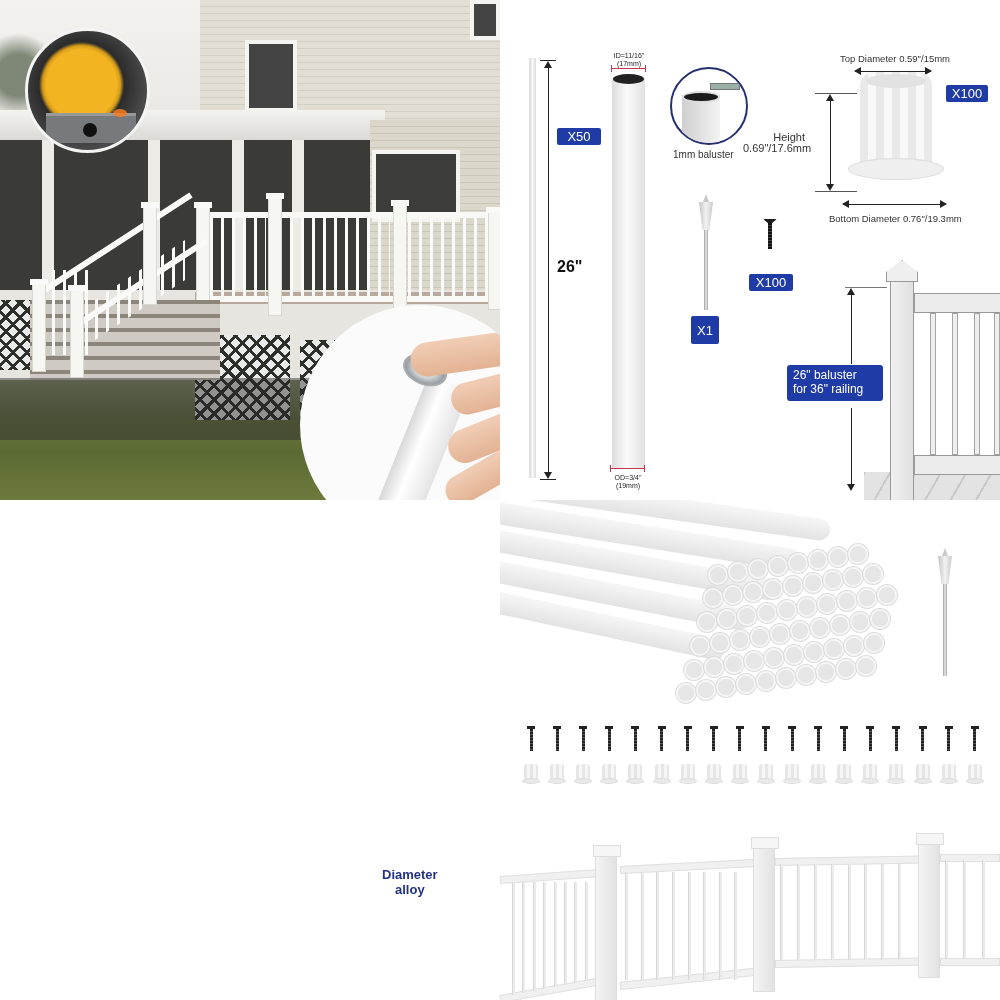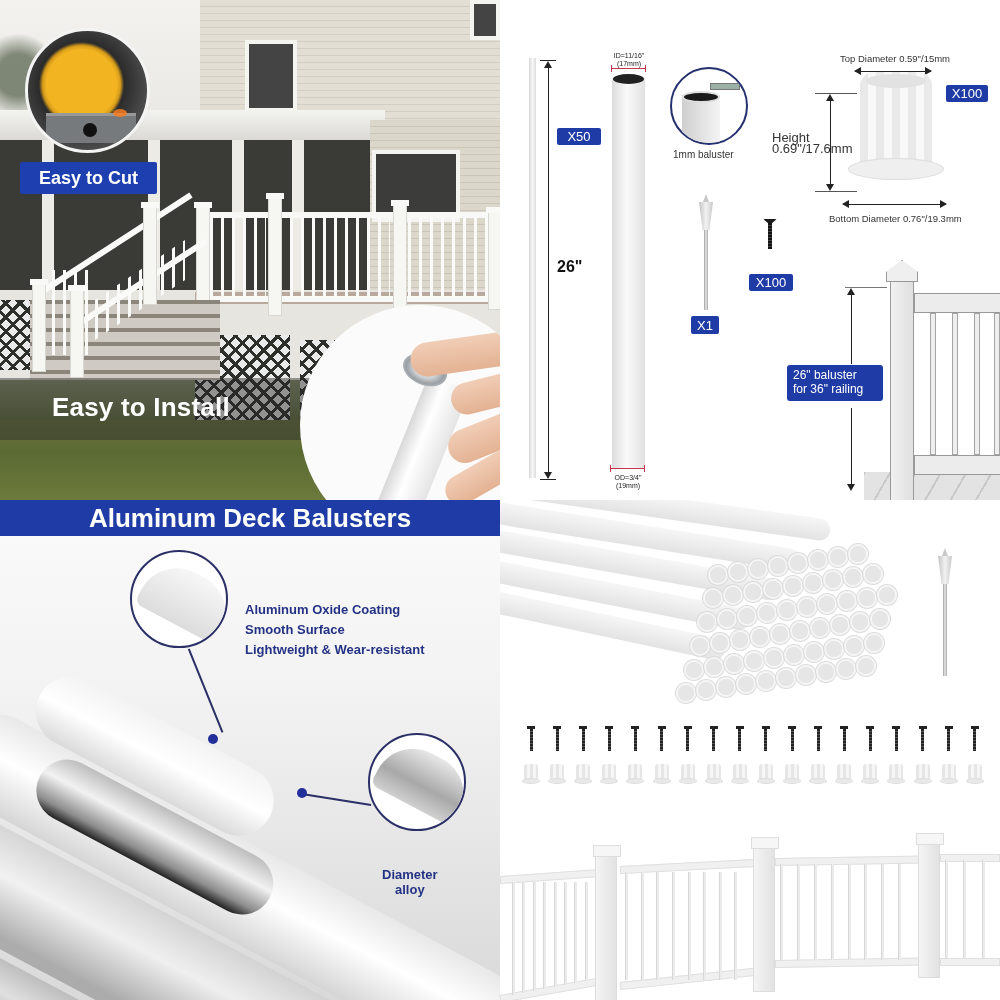--- a/index.html
+++ b/index.html
@@ -155,28 +155,26 @@
     <div class="stair-rail" style="left:40px;top:290px;width:180px;transform:rotate(-33deg)"></div>
     <div class="stair-rail" style="left:80px;top:320px;width:150px;transform:rotate(-33deg)"></div>
     <div class="balusters" style="left:52px;top:270px;width:40px;height:85px"></div>
     <div class="balusters" style="left:95px;top:240px;width:90px;height:100px;clip-path:polygon(0 60%,100% 0,100% 40%,0 100%)"></div>
     <div class="rail-post" style="left:32px;top:282px;height:90px"></div>
     <div class="rail-post" style="left:70px;top:288px;height:90px"></div>
     <div class="rail-post" style="left:143px;top:205px;height:100px"></div>
 
     <div class="grass"></div>
     <div class="install-band"></div>
-    <div class="install-text">Easy to Install</div>
 
     <div class="saw-circle">
       <div class="saw-base"></div>
       <div class="saw-nut"></div>
       <div class="saw-spark"></div>
     </div>
-    <div class="tag-cut">Easy to Cut</div>
 
     <div class="hand-circle">
       <div class="tube-hand"></div>
       <div class="tube-cap"></div>
       <div class="finger" style="left:110px;top:30px;width:140px;height:34px;transform:rotate(-8deg)"></div>
       <div class="finger" style="left:150px;top:68px;width:110px;height:32px;transform:rotate(-14deg)"></div>
       <div class="finger" style="left:145px;top:108px;width:120px;height:34px;transform:rotate(-22deg)"></div>
       <div class="finger" style="left:140px;top:150px;width:110px;height:30px;transform:rotate(-30deg)"></div>
     </div>
   </div>
@@ -211,30 +209,30 @@
     <div class="cap-body"></div>
     <div class="cap-top"></div>
     <div class="cap-flange"></div>
   </div>
   <div class="chip" style="left:946px;top:85px;width:42px;height:17px">X100</div>
   <div class="dim-tick" style="left:815px;top:93px;width:42px;background:#555"></div>
   <div class="arrow-up" style="left:826px;top:94px"></div>
   <div class="dim-line-v" style="left:830px;top:100px;height:86px"></div>
   <div class="arrow-down" style="left:826px;top:184px"></div>
   <div class="dim-tick" style="left:815px;top:191px;width:42px;background:#555"></div>
-  <div class="caption-sm" style="left:772px;top:132px;font-size:13px;text-align:left;width:62px;line-height:11px"><span>Height</span><br><span>0.69"/17.6mm</span></div>
+  <div class="caption-sm" style="left:743px;top:132px;font-size:11px;text-align:right;width:62px;line-height:11px"><span>Height</span><br><span>0.69"/17.6mm</span></div>
   <div class="h-arrow" style="left:843px;top:204px;width:103px"></div>
   <div class="caption-sm" style="left:829px;top:213px;font-size:9.5px">Bottom Diameter 0.76"/19.3mm</div>
 
   <div class="drill" style="left:699px;top:194px;width:14px;height:116px">
     <div class="tip"></div>
       <div class="blade"></div>
       <div class="shank"></div>
   </div>
-  <div class="chip" style="left:691px;top:316px;width:28px;height:18px">X1</div>
+  <div class="chip" style="left:691px;top:316px;width:28px;height:28px">X1</div>
   <div class="screw" style="left:763px;top:219px;width:14px;height:32px">
     <div class="head"></div>
       <div class="body"></div>
   </div>
   <div class="chip" style="left:749px;top:274px;width:44px;height:17px">X100</div>
 
   <div class="rail-diagram">
     <div class="rd-floor"></div>
     <div class="rd-top"></div>
     <div class="rd-bot"></div>
@@ -245,47 +243,21 @@
     <div class="rd-post"></div>
     <div class="rd-cap"></div>
   </div>
   <div class="dim-tick" style="left:845px;top:287px;width:42px;background:#777"></div>
   <div class="arrow-up" style="left:847px;top:288px"></div>
   <div class="dim-line-v" style="left:851px;top:294px;height:70px"></div>
   <div class="dim-line-v" style="left:851px;top:408px;height:80px"></div>
   <div class="arrow-down" style="left:847px;top:484px"></div>
   <div class="blue-note"><span>26" baluster</span><br><span>for 36" railing</span></div>
 
-  <div class="panel" id="p-bl">
-    <div class="deck-banner">Aluminum Deck Balusters</div>
-
-    <div class="pipe" style="left:-40px;top:195px;width:620px;height:95px;background:linear-gradient(180deg,#e8e8e8,#ffffff 45%,#d5d5d5);transform:rotate(28deg)"></div>
-    <div class="pipe" style="left:40px;top:245px;width:260px;height:62px;background:linear-gradient(180deg,#bdbdbd,#f2f2f2 40%,#8d8d8d 80%,#222);transform:rotate(28deg)"></div>
-    <div class="pipe" style="left:40px;top:160px;width:260px;height:70px;background:linear-gradient(180deg,#f3f3f3,#ffffff 50%,#dadada);transform:rotate(28deg)"></div>
-    <div class="pipe" style="left:-60px;top:300px;width:600px;height:110px;background:linear-gradient(180deg,#d0d0d0,#f6f6f6 40%,#9c9c9c 90%);transform:rotate(28deg);opacity:.75"></div>
-    <div class="pipe" style="left:-60px;top:430px;width:400px;height:60px;background:linear-gradient(180deg,#aaa,#e5e5e5 50%,#888);transform:rotate(28deg);opacity:.6"></div>
-
-    <div class="callout-circle" style="left:130px;top:50px;width:98px;height:98px">
-      <div class="half-shell" style="left:10px;top:20px;width:90px;height:55px;background:linear-gradient(180deg,#f7f7f7,#dcdcdc)"></div>
-    </div>
-    <div class="leader" style="left:189px;top:148px;width:90px;transform:rotate(68deg)"></div>
-    <div class="dot" style="left:208px;top:234px"></div>
-
-    <div class="callout-circle" style="left:368px;top:233px;width:98px;height:98px">
-      <div class="half-shell" style="left:8px;top:18px;width:92px;height:56px;background:linear-gradient(180deg,#e8e8e8,#a8a8a8 60%,#d0d0d0)"></div>
-    </div>
-    <div class="leader" style="left:302px;top:293px;width:70px;transform:rotate(9deg)"></div>
-    <div class="dot" style="left:297px;top:288px"></div>
-  </div>
-
-  <div class="feature-list">
-    <div>Aluminum Oxide Coating</div>
-    <div>Smooth Surface</div>
-    <div>Lightweight &amp; Wear-resistant</div>
-  </div>
+
   <div class="alloy-label"><span>Diameter</span><br><span>alloy</span></div>
 
   <div class="panel" id="p-br">
     <div class="stack-rod" style="left:-40px;top:20px;width:370px;transform:rotate(8deg)"></div>
     <div class="stack-rod" style="left:-40px;top:50px;width:340px;transform:rotate(9deg)"></div>
     <div class="stack-rod" style="left:-40px;top:80px;width:320px;transform:rotate(10deg)"></div>
     <div class="stack-rod" style="left:-40px;top:110px;width:290px;transform:rotate(11deg)"></div>
     <div class="stack-rod" style="left:-40px;top:140px;width:265px;transform:rotate(12deg)"></div>
   </div>
 

